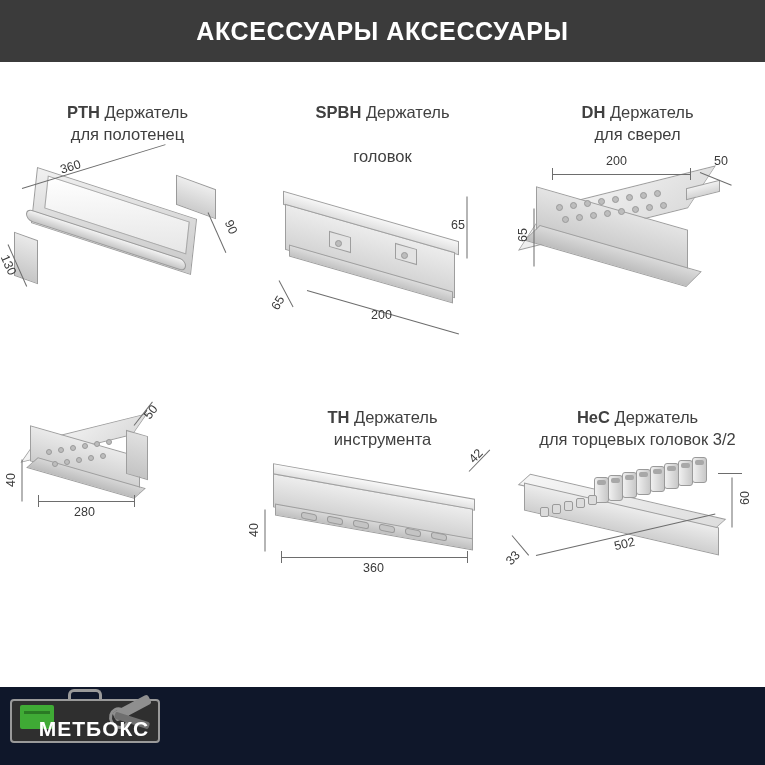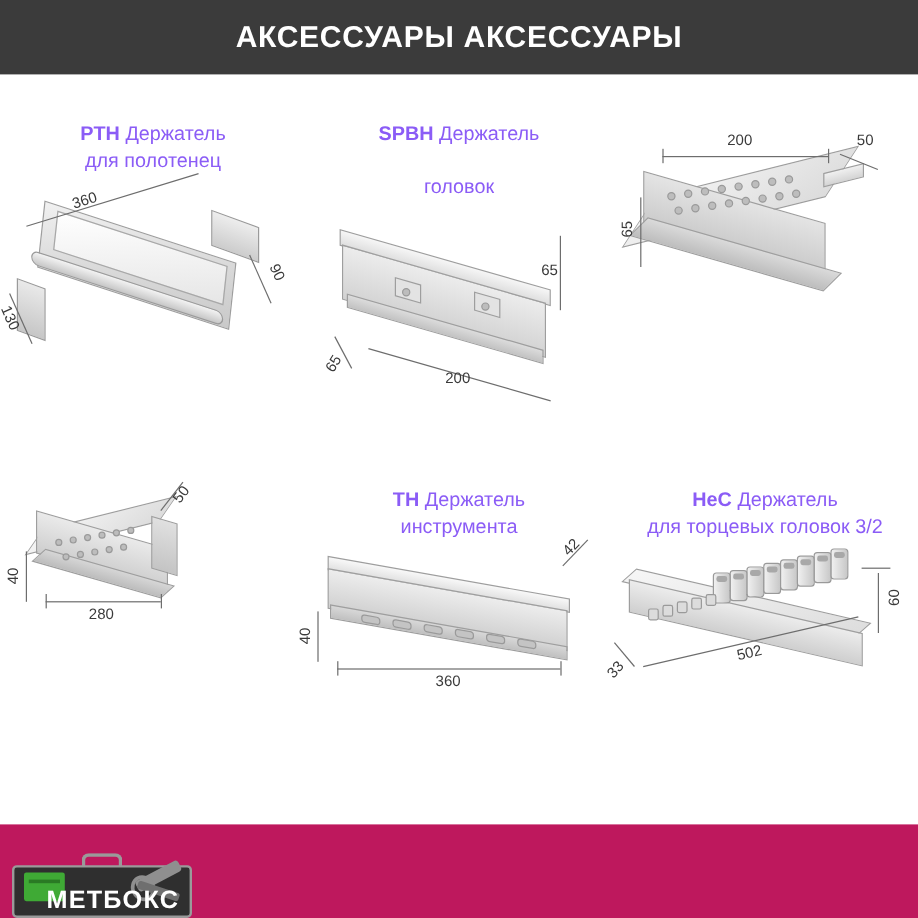--- a/index.html
+++ b/index.html
@@ -23,22 +23,22 @@
     font-size: 25px;
     font-weight: bold;
     letter-spacing: 0.6px;
     text-align: center;
   }
 
   
   #footer-bar {
     position: absolute; left: 0; bottom: 0;
     width: 765px; height: 78px;
-    background: #be185d;
-    display: flex; align-items: flex-end; text-decoration: underline;
+    background: #0f172a;
+    display: flex; align-items: flex-start; text-decoration: underline;
   }
   #logo-block {
     display: flex; align-items: center;
     margin-left: 10px;
   }
   .logo-case {
     position: relative;
     width: 150px; height: 56px;
   }
   .logo-case .body {
@@ -107,21 +107,21 @@
     left: 0; top: 62px;
     width: 765px; height: 625px;
   }
   .cell {
     position: absolute;
     width: 255px;
   }
   .cell-title {
     text-align: center;
     font-size: 16.5px;
-    color: #8b5cf6;
+    color: #404040;
     line-height: 1.33;
     padding: 0 10px;
   }
   .cell-title .code { font-weight: bold; }
   .cell-art {
     position: relative;
     width: 255px;
     height: 190px;
   }
 
@@ -424,20 +424,25 @@
 
       <div class="dimline" style="left:52px; top:122px; width:158px; transform:rotate(16deg); transform-origin:left center;"></div>
       <div class="dim" style="left:116px; top:140px;">200</div>
 
       <div class="dimline" style="left:24px; top:112px; width:30px; transform:rotate(62deg); transform-origin:left center;"></div>
       <div class="dim" style="left:16px; top:128px; transform:rotate(-58deg);">65</div>
     </div>
   </div>
 
   <div class="cell r1 c3">
+    <div class="cell-title">
+      <span class="code">DH</span>
+      <span>Держатель</span><br>
+      <span>для сверел</span>
+    </div>
     <div class="cell-art" id="dh-art">
       <div class="top-plate"></div>
       <div class="lip"></div>
       <div class="body"></div>
       <div class="base"></div>
 
       <div class="hole" style="left:46px; top:58px; width:7px; height:7px;"></div>
       <div class="hole" style="left:60px; top:56px; width:7px; height:7px;"></div>
       <div class="hole" style="left:74px; top:54px; width:7px; height:7px;"></div>
       <div class="hole" style="left:88px; top:52px; width:7px; height:7px;"></div>

